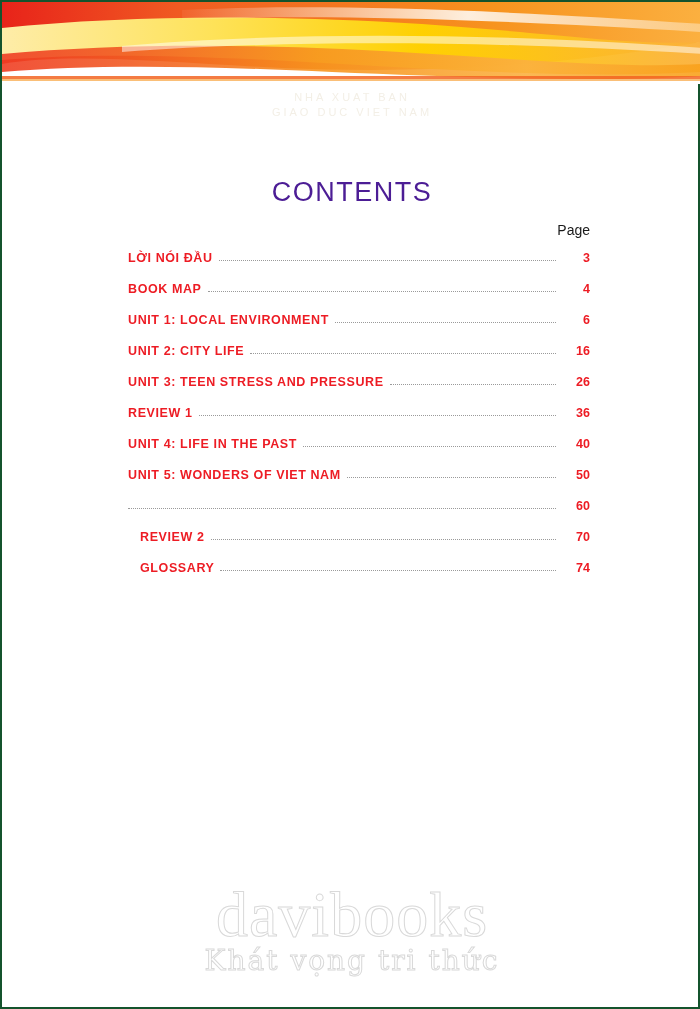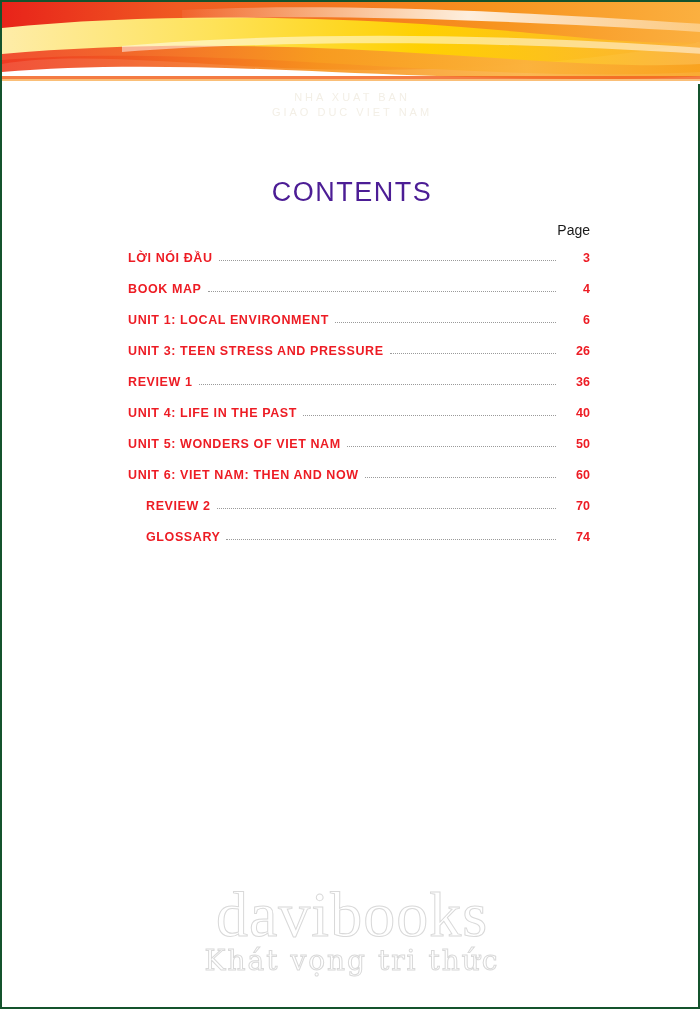--- a/index.html
+++ b/index.html
@@ -99,21 +99,21 @@
   .toc-label {
     color: #ed1c24;
     font-size: 12.5px;
     font-weight: bold;
     letter-spacing: 0.6px;
     line-height: 16px;
     padding-right: 6px;
   }
 
   .toc-label.indent {
-    margin-left: 6px;
+    margin-left: 0;
     padding-left: 12px;
   }
 
   .toc-dots {
     flex: 1 1 auto;
     border-bottom: 1px dotted #9a9a9a;
     height: 10px;
     margin-bottom: 3px;
   }
 
@@ -225,20 +225,25 @@
       <span class="toc-dots"></span>
       <span class="toc-page">4</span>
     </div>
 
     <div class="toc-row">
       <span class="toc-label">UNIT 1: LOCAL ENVIRONMENT</span>
       <span class="toc-dots"></span>
       <span class="toc-page">6</span>
     </div>
 
+    <div class="toc-row">
+      <span class="toc-label">UNIT 2: CITY LIFE</span>
+      <span class="toc-dots"></span>
+      <span class="toc-page">16</span>
+    </div>
 
     <div class="toc-row">
       <span class="toc-label">UNIT 3: TEEN STRESS AND PRESSURE</span>
       <span class="toc-dots"></span>
       <span class="toc-page">26</span>
     </div>
 
     <div class="toc-row">
       <span class="toc-label">REVIEW 1</span>
       <span class="toc-dots"></span>
@@ -251,21 +256,20 @@
       <span class="toc-page">40</span>
     </div>
 
     <div class="toc-row">
       <span class="toc-label">UNIT 5: WONDERS OF VIET NAM</span>
       <span class="toc-dots"></span>
       <span class="toc-page">50</span>
     </div>
 
     <div class="toc-row">
-      <span class="toc-label">UNIT 6: VIET NAM: THEN AND NOW</span>
       <span class="toc-dots"></span>
       <span class="toc-page">60</span>
     </div>
 
     <div class="toc-row">
       <span class="toc-label indent">REVIEW 2</span>
       <span class="toc-dots"></span>
       <span class="toc-page">70</span>
     </div>
 

